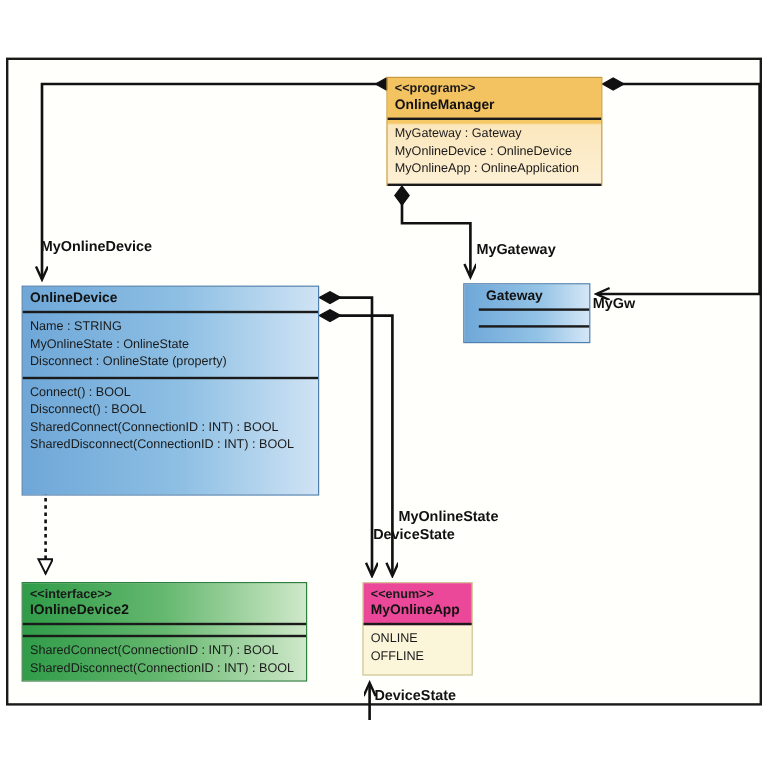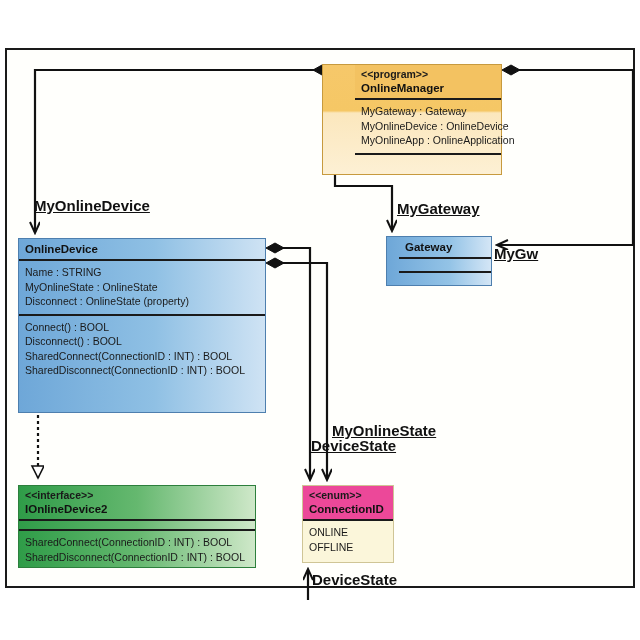--- a/index.html
+++ b/index.html
@@ -65,24 +65,23 @@
     white-space: nowrap;
   }
   .uml-row {
     font-size: 10.5px;
     color: #1a1a1a;
     line-height: 14.5px;
     white-space: nowrap;
   }
   
   #box-onlinemanager {
-    left: 322px; top: 64px; width: 180px; height: 111px;
+    left: 322px; top: 64px; width: 180px; height: 91px;
     background: linear-gradient(to bottom, #f6c86a 0%, #f5c765 42%, #fbe7bd 44%, #fdf0d4 100%);
     border-color: #c79a3e;
-    padding-left: 32px;
   }
   #box-onlinemanager .uml-head { background: #f3c261; border-bottom-width: 2px; }
   #box-onlinedevice {
     left: 18px; top: 238px; width: 248px; height: 175px;
     background: linear-gradient(to right, #6ea7d8 0%, #8fc0e4 55%, #cfe3f4 100%);
     border-color: #4e7fae;
   }
   #box-gateway {
     left: 386px; top: 236px; width: 106px; height: 50px;
     background: linear-gradient(to right, #6ea7d8 0%, #93c3e6 60%, #d4e6f6 100%);
@@ -96,26 +95,25 @@
   }
   #box-onlinestate {
     left: 302px; top: 485px; width: 92px; height: 78px;
     background: #fbf6da;
     border-color: #cfc596;
   }
   #box-onlinestate .uml-head { background: #ec4899; }
   
   .edge-label {
     position: absolute;
-    font-size: 15px;
+    font-size: 12px;
     font-weight: bold;
     color: #111111;
     white-space: nowrap;
     line-height: 13px;
-    text-decoration: underline;
   }
   #label-myonlinedevice { left: 34px; top: 199px; }
   #label-mygateway      { left: 397px; top: 202px; }
   #label-mygw           { left: 494px; top: 247px; }
   #label-myonlinestate  { left: 332px; top: 424px; }
   #label-devicestate-1  { left: 311px; top: 439px; }
   #label-devicestate-2  { left: 312px; top: 573px; }
 </style>
 </head>
 <body>
@@ -213,21 +211,21 @@
     <div class="uml-compartment with-rule" style="height:8px;padding:0;"></div>
     <div class="uml-compartment">
       <div class="uml-row">SharedConnect(ConnectionID : INT) : BOOL</div>
       <div class="uml-row">SharedDisconnect(ConnectionID : INT) : BOOL</div>
     </div>
   </div>
 
   <div class="uml-box" id="box-onlinestate">
     <div class="uml-head">
       <div class="uml-stereotype">&lt;&lt;enum&gt;&gt;</div>
-      <div class="uml-name">ConnectionID</div>
+      <div class="uml-name">MyOnlineApp</div>
     </div>
     <div class="uml-compartment">
       <div class="uml-row">ONLINE</div>
       <div class="uml-row">OFFLINE</div>
     </div>
   </div>
 
   <div class="edge-label" id="label-myonlinedevice">MyOnlineDevice</div>
   <div class="edge-label" id="label-mygateway">MyGateway</div>
   <div class="edge-label" id="label-mygw">MyGw</div>

